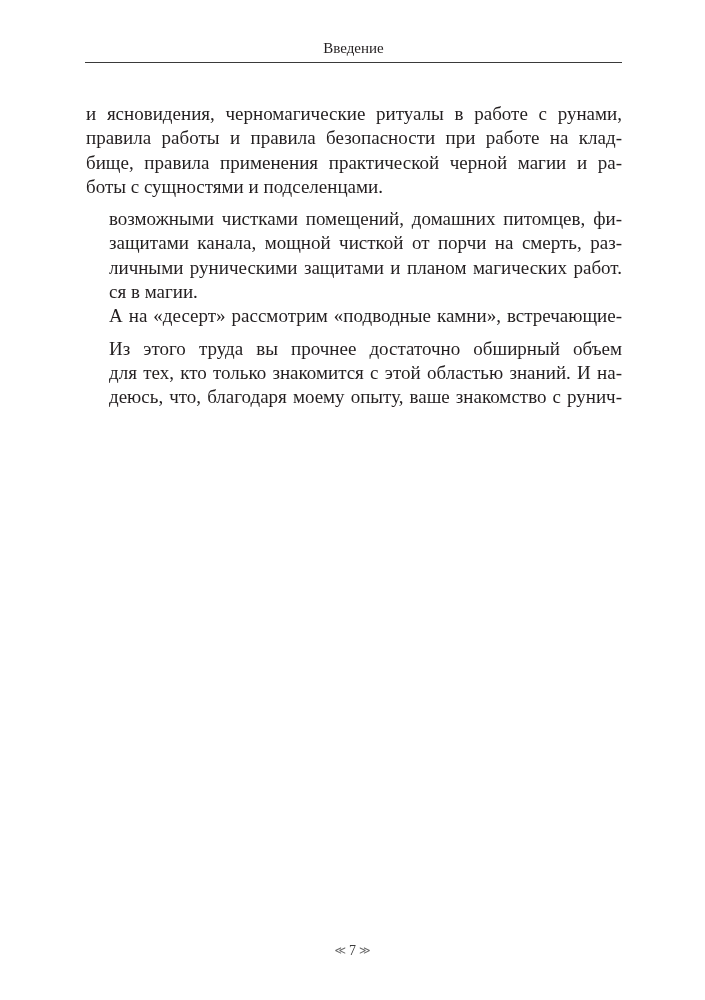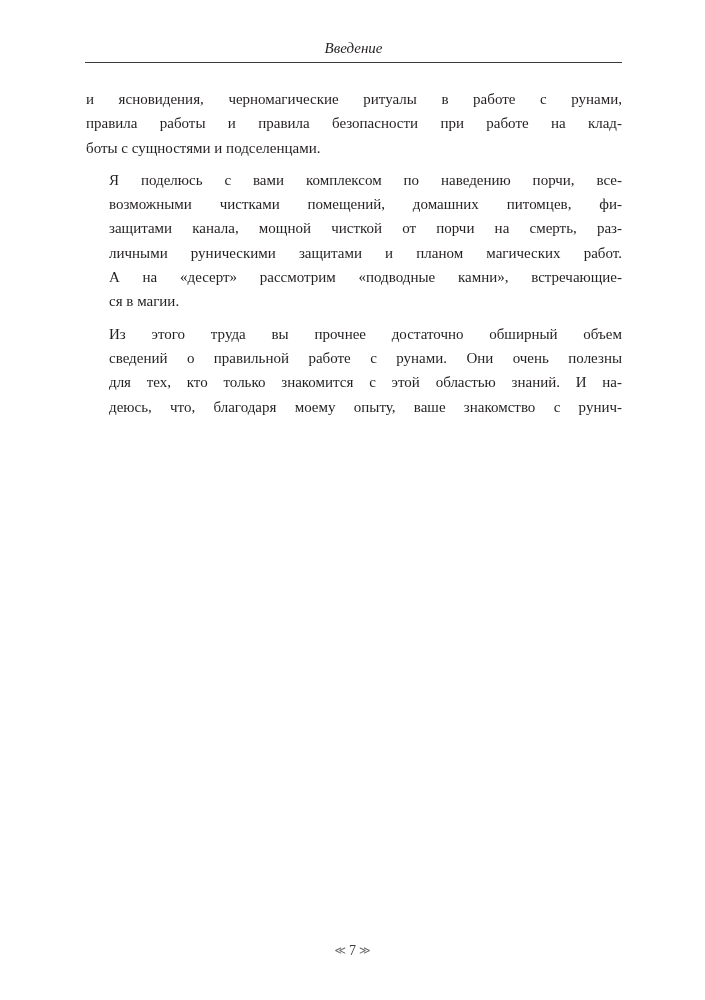--- a/index.html
+++ b/index.html
@@ -14,39 +14,38 @@
       overflow: hidden;
       color: #231f20;
       font-family: "Liberation Serif", "DejaVu Serif", serif;
     }
     .running-head {
       position: absolute;
       left: 85px;
       top: 38px;
       width: 537px;
       text-align: center;
-      font-style: italic;
       font-size: 15px;
       line-height: 20px;
       color: #231f20;
     }
     .head-rule {
       position: absolute;
       left: 85px;
       top: 62px;
       width: 537px;
       height: 0;
       border-top: 1.3px solid #3a3a3a;
     }
     .body-text {
       position: absolute;
       left: 86px;
-      top: 87px;
+      top: 102px;
       width: 536px;
-      font-size: 15px;
+      font-size: 19px;
       line-height: 24.3px;
       text-align: justify;
     }
     .para {
       margin: 0 0 8px 0;
       text-indent: 23px;
     }
     .para.first {
       text-indent: 0;
     }
@@ -82,33 +81,32 @@
 </head>
 <body>
 
 <div class="running-head">Введение</div>
 <div class="head-rule"></div>
 
 <div class="body-text">
   <p class="para first">
     <span class="line">и ясновидения, черномагические ритуалы в работе с рунами,</span>
     <span class="line">правила работы и правила безопасности при работе на клад-</span>
+    <span class="line">бище, правила применения практической черной магии и ра-</span>
     <span class="line last">боты с сущностями и подселенцами.</span>
   </p>
   <p class="para">
-    <span class="line">Я поделюсь с вами комплексом по наведению порчи, все-</span>
     <span class="line">возможными чистками помещений, домашних питомцев, фи-</span>
     <span class="line">защитами канала, мощной чисткой от порчи на смерть, раз-</span>
     <span class="line">личными руническими защитами и планом магических работ.</span>
+    <span class="line last">ся в магии.</span>
     <span class="line">А на «десерт» рассмотрим «подводные камни», встречающие-</span>
-    <span class="line last">ся в магии.</span>
   </p>
   <p class="para">
     <span class="line">Из этого труда вы прочнее достаточно обширный объем</span>
-    <span class="line">сведений о правильной работе с рунами. Они очень полезны</span>
     <span class="line">для тех, кто только знакомится с этой областью знаний. И на-</span>
     <span class="line">деюсь, что, благодаря моему опыту, ваше знакомство с рунич-</span>
   </p>
 </div>
 
 <div class="folio">
   <span class="orn">≪</span><span>7</span><span class="orn">≫</span>
 </div>
 
 </body></html>

